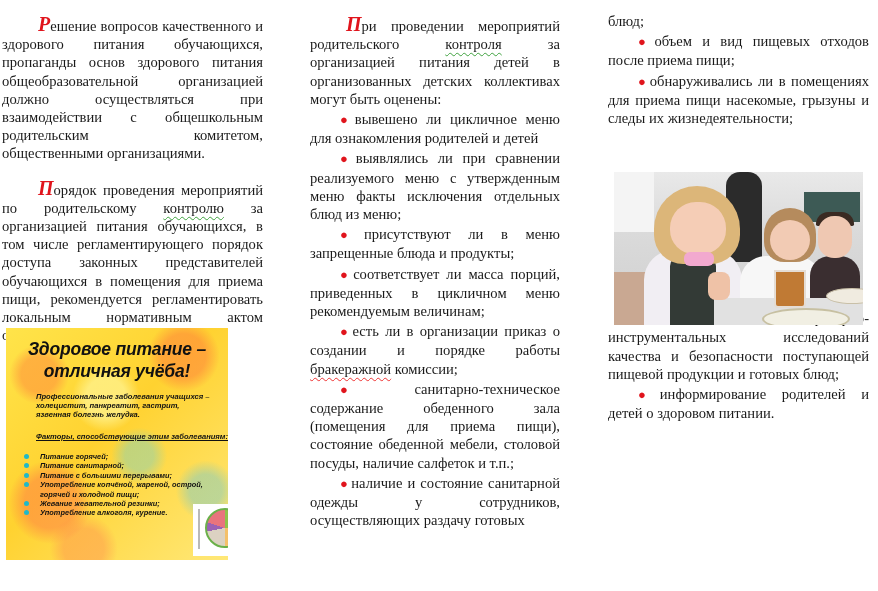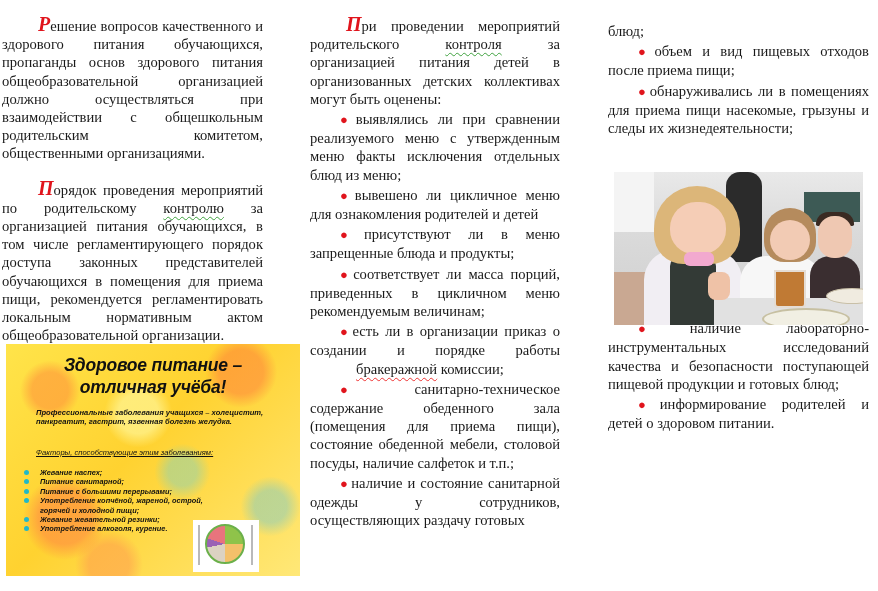--- a/index.html
+++ b/index.html
@@ -50,29 +50,28 @@
     }
     .wavy {
       text-decoration: underline wavy #3fa23f;
       text-decoration-thickness: 1px;
       text-underline-offset: 3px;
     }
     .wavy-red {
       text-decoration: underline wavy #e33;
       text-decoration-thickness: 1px;
       text-underline-offset: 3px;
-      margin-left: 46px;
     }
 
     
     #poster {
       position: absolute;
       left: 6px;
-      top: 344px;
-      width: 294px;
+      top: 328px;
+      width: 222px;
       height: 232px;
       overflow: hidden;
       background:
         radial-gradient(circle at 15% 20%, rgba(255,140,60,0.55) 0 18px, rgba(255,200,40,0.0) 30px),
         radial-gradient(circle at 80% 12%, rgba(255,120,60,0.5) 0 22px, rgba(255,220,60,0) 36px),
         radial-gradient(circle at 60% 55%, rgba(120,210,200,0.45) 0 14px, rgba(255,220,60,0) 28px),
         radial-gradient(circle at 20% 75%, rgba(255,120,70,0.5) 0 26px, rgba(255,220,60,0) 42px),
         radial-gradient(circle at 90% 70%, rgba(110,200,210,0.45) 0 16px, rgba(255,220,60,0) 30px),
         radial-gradient(circle at 45% 30%, rgba(255,245,150,0.7) 0 20px, rgba(255,220,60,0) 34px),
         radial-gradient(circle at 35% 95%, rgba(255,150,80,0.5) 0 20px, rgba(255,220,60,0) 34px),
@@ -101,21 +100,21 @@
       font-style: italic;
       font-weight: bold;
       color: #111;
     }
     #poster .pfactors {
       position: absolute;
       left: 30px;
       top: 104px;
       font-size: 7.6px;
       font-style: italic;
-      font-weight: normal;
+      font-weight: bold;
       text-decoration: underline;
       color: #111;
     }
     #poster ul {
       position: absolute;
       left: 18px;
       top: 124px;
       margin: 0;
       padding: 0;
       list-style: none;
@@ -213,49 +212,49 @@
 </div>
 
 <div id="poster">
   <div class="ptitle">
     <div>Здоровое питание –</div>
     <div>отличная учёба!</div>
   </div>
   <div class="psub">Профессиональные заболевания учащихся – холецистит, панкреатит, гастрит, язвенная болезнь желудка.</div>
   <div class="pfactors">Факторы, способствующие этим заболеваниям:</div>
   <ul>
-    <li>Жевание наспех;</li>
+    <li>Питание горячей;</li>
     <li>Питание санитарной;</li>
     <li>Питание с большими перерывами;</li>
     <li>Употребление копчёной, жареной, острой, горячей и холодной пищи;</li>
     <li>Жевание жевательной резинки;</li>
     <li>Употребление алкоголя, курение.</li>
   </ul>
   <div id="plate">
     <div class="fork"></div>
     <div class="disc"></div>
     <div class="knife"></div>
   </div>
 </div>
 
 <div id="col2" class="col">
   <p class="para" style="margin-top:17px;">
     <span class="dropcap">П</span><span>ри проведении мероприятий родительского </span><span class="wavy">контроля</span><span> за организацией питания детей в организованных детских коллективах могут быть оценены:</span>
   </p>
+  <p class="bullet"><span class="dot">●</span><span>вывешено ли цикличное меню для ознакомления родителей и детей</span></p>
   <p class="bullet"><span class="dot">●</span><span>выявлялись ли при сравнении реализуемого меню с утвержденным меню факты исключения отдельных блюд из меню;</span></p>
-  <p class="bullet"><span class="dot">●</span><span>вывешено ли цикличное меню для ознакомления родителей и детей</span></p>
   <p class="bullet"><span class="dot">●</span><span>присутствуют ли в меню запрещенные блюда и продукты;</span></p>
   <p class="bullet"><span class="dot">●</span><span>соответствует ли масса порций, приведенных в цикличном меню рекомендуемым величинам;</span></p>
   <p class="bullet"><span class="dot">●</span><span>есть ли в организации приказ о создании и порядке работы </span><span class="wavy-red">бракеражной</span><span> комиссии;</span></p>
   <p class="bullet"><span class="dot">●</span><span>санитарно-техническое содержание обеденного зала (помещения для приема пищи), состояние обеденной мебели, столовой посуды, наличие салфеток и т.п.;</span></p>
   <p class="bullet"><span class="dot">●</span><span>наличие и состояние санитарной одежды у сотрудников, осуществляющих раздачу готовых</span></p>
 </div>
 
 <div id="col3" class="col">
-  <p class="para noindent" style="margin-top:22px;">блюд;</p>
+  <p class="para noindent" style="margin-top:12px;">блюд;</p>
   <p class="bullet"><span class="dot">●</span><span>объем и вид пищевых отходов после приема пищи;</span></p>
   <p class="bullet"><span class="dot">●</span><span>обнаруживались ли в помещениях для приема пищи насекомые, грызуны и следы их жизнедеятельности;</span></p>
 
   <div style="height:180px;"></div>
 
   <p class="bullet"><span class="dot">●</span><span>наличие лабораторно-инструментальных исследований качества и безопасности поступающей пищевой продукции и готовых блюд;</span></p>
   <p class="bullet"><span class="dot">●</span><span>информирование родителей и детей о здоровом питании.</span></p>
 </div>
 
 <div id="photo">

